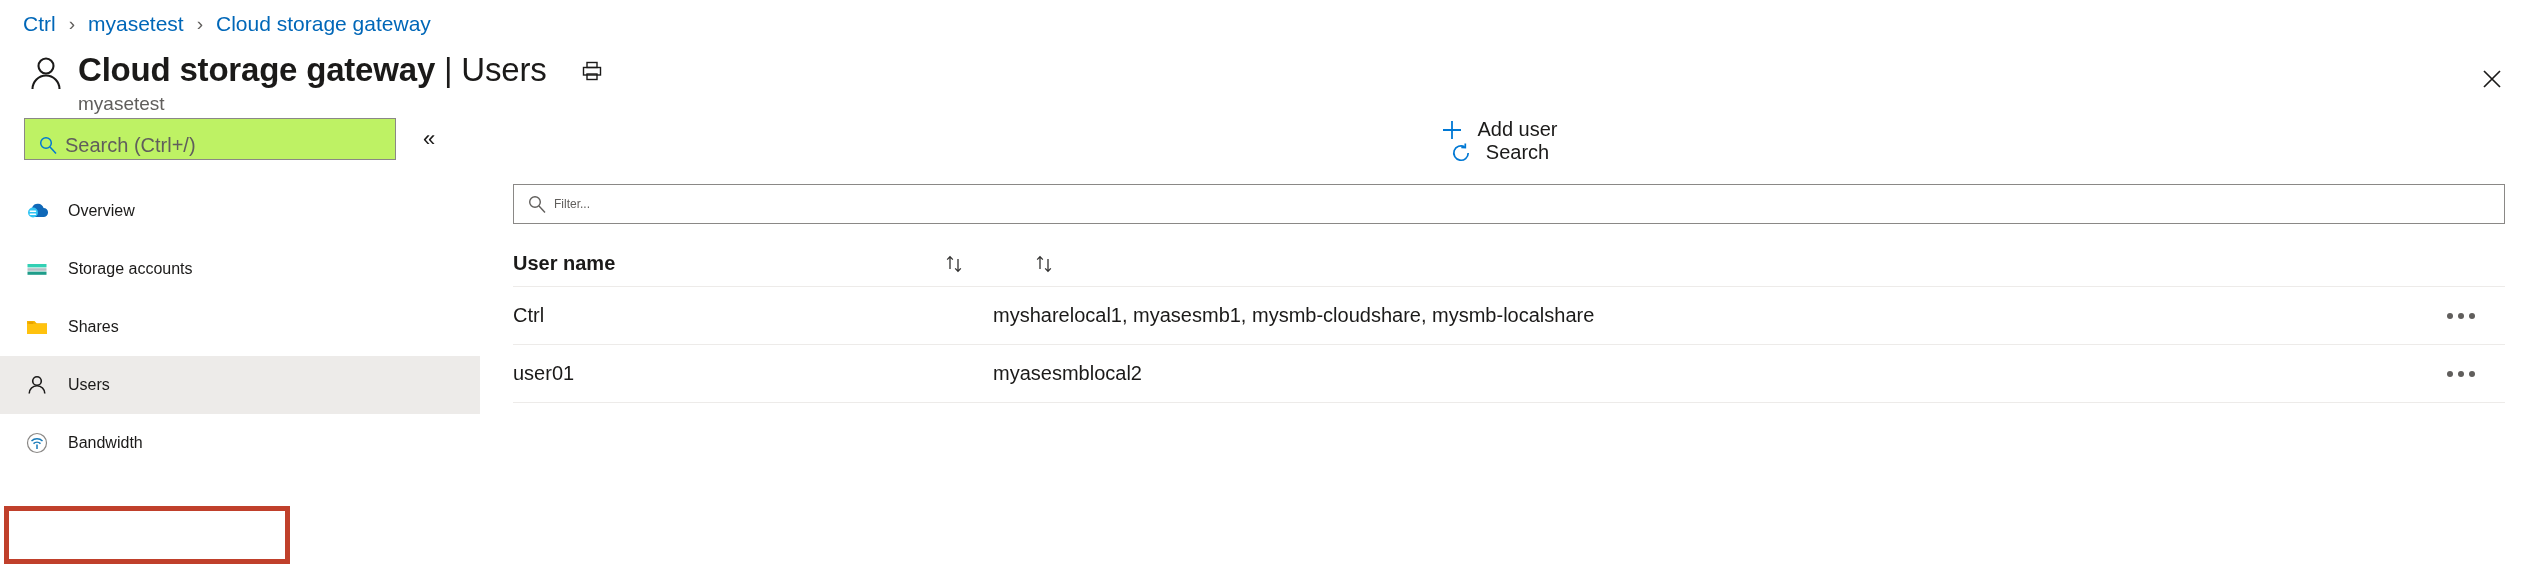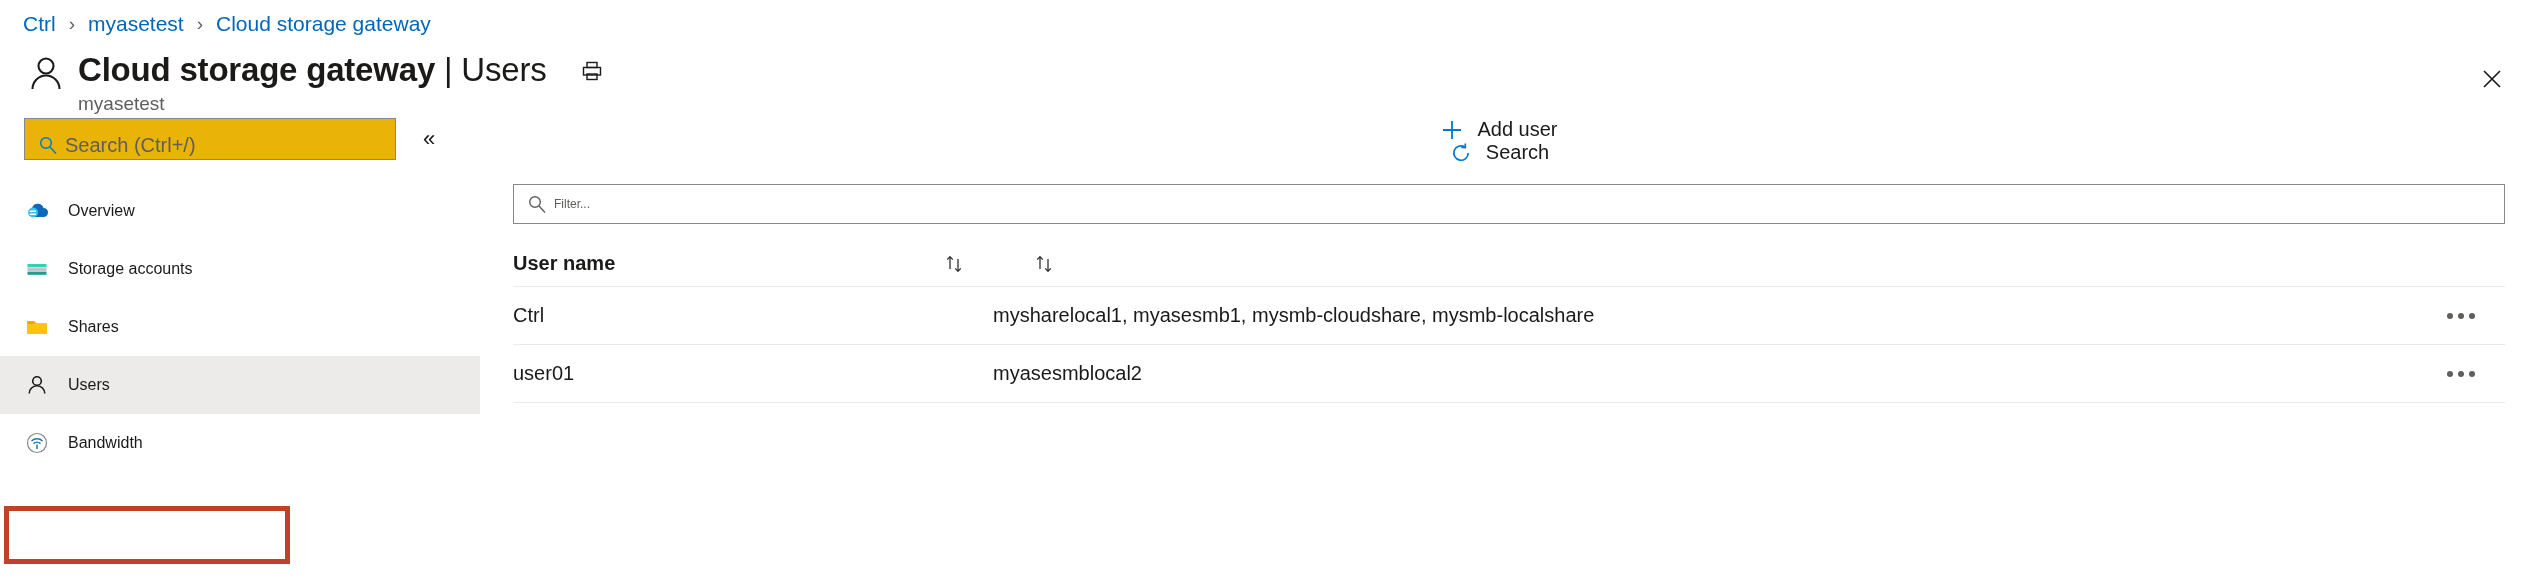--- a/index.html
+++ b/index.html
@@ -94,21 +94,21 @@
     align-items: center;
     padding-left: 24px;
     margin-bottom: 22px;
   }
   .search-box {
     width: 372px;
     height: 42px;
     border: 1px solid #8a8886;
     display: flex;
     padding: 12px 8px 0 10px;
-    background: #eab308;
+    background: #bef264;
   }
   .search-box .mag { flex: 0 0 26px; display: flex; align-items: center; justify-content: center; }
   .search-box input {
     border: 0; outline: 0;
     font-size: 20px;
     font-family: inherit;
     color: #605e5c;
     width: 100%;
     background: transparent;
     padding-left: 4px;

